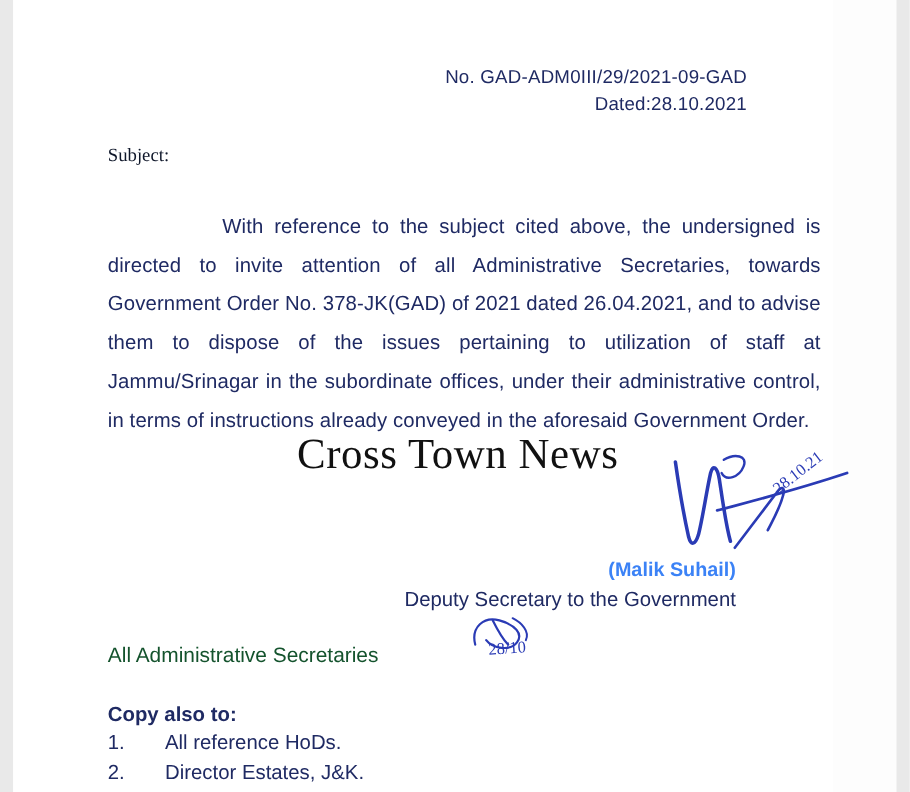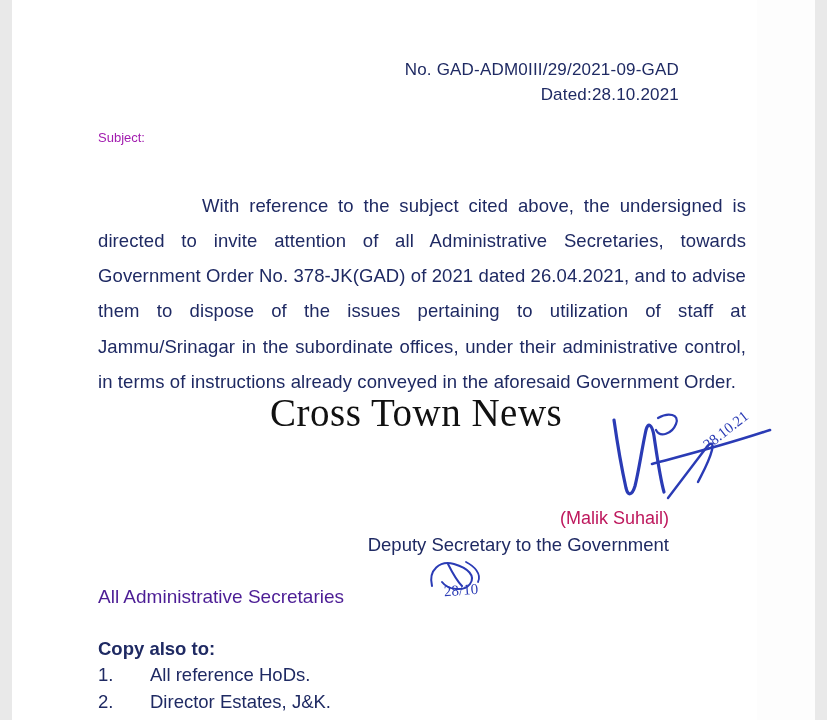--- a/index.html
+++ b/index.html
@@ -53,25 +53,26 @@
 
   .subject-row {
     position: absolute;
     left: 86px;
     top: 128px;
     width: 648px;
     display: flex;
     align-items: flex-start;
   }
   .subject-label {
-    font-size: 13px;
-    color: #a21caf;
+    font-size: 17px;
+    color: #0f172a;
     width: 96px;
     flex: 0 0 96px;
     line-height: 1.5;
+    font-family: Liberation Serif, serif;
   }
   .subject-text {
     font-size: 17px;
     font-weight: bold;
     color: #16205c;
     line-height: 1.5;
     text-align: justify;
     text-justify: inter-word;
     flex: 1 1 auto;
     letter-spacing: 0.1px;
@@ -129,22 +130,22 @@
     transform-origin: left top;
     font-family: "Liberation Serif", serif;
   }
 
   .signer-name {
     position: absolute;
     left: 0; right: 88px;
     top: 508px;
     text-align: right;
     font-size: 18px;
-    font-weight: normal;
-    color: #be185d;
+    font-weight: bold;
+    color: #3b82f6;
   }
   .signer-title {
     position: absolute;
     left: 0; right: 88px;
     top: 534px;
     text-align: right;
     font-size: 18.5px;
     color: #1f2a63;
   }
 
@@ -164,21 +165,21 @@
     color: #2a3bb5;
     font-family: "Liberation Serif", serif;
     transform: rotate(-4deg);
   }
 
   .addressee {
     position: absolute;
     left: 86px;
     top: 586px;
     font-size: 19px;
-    color: #4c1d95;
+    color: #14532d;
   }
 
   .copy-head {
     position: absolute;
     left: 86px;
     top: 638px;
     font-size: 18.5px;
     color: #1f2a63;
     font-weight: bold;
   }

